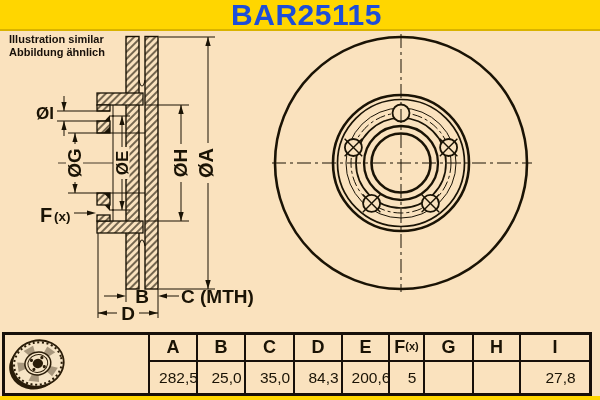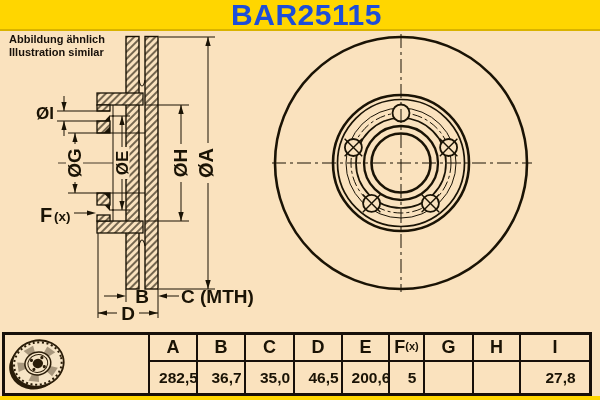--- a/index.html
+++ b/index.html
@@ -32,36 +32,36 @@
   }
   .img-cell{width:143px;display:flex;align-items:center;}
   .col{display:flex;flex-direction:column;border-left:2.5px solid #17100a;box-sizing:border-box;}
   .col .th{
     height:27px;border-bottom:2.5px solid #17100a;box-sizing:border-box;
     display:flex;align-items:center;justify-content:center;
     font-size:18px;font-weight:bold;
   }
   .col .td{
     flex:1;display:flex;align-items:center;justify-content:center;
-    font-size:15.5px;font-weight:bold;margin-left:11px;
+    font-size:15.5px;font-weight:normal;margin-left:11px;
   }
   .c-a{width:48px}.c-b{width:48px}.c-c{width:49px}.c-d{width:48px}.c-e{width:47px}
   .c-f{width:35px}.c-g{width:49px}.c-h{width:47px}.c-i{flex:1}
   .fx-sub{font-size:11px;font-weight:bold;margin-top:-4px;}
 </style>
 </head>
 <body>
 
 <div class="band">
   <div class="title">BAR25115</div>
 </div>
 
 <div class="note">
+  <div>Illustration similar</div>
   <div>Abbildung ähnlich</div>
-  <div>Illustration similar</div>
 </div>
 
 <svg class="draw" width="600" height="400" viewBox="0 0 600 400">
   <defs>
     <pattern id="hatch" width="5" height="5" patternUnits="userSpaceOnUse" patternTransform="rotate(45)">
       <rect width="5" height="5" fill="#FAE2BE"></rect>
       <line x1="1" y1="0" x2="1" y2="5" stroke="#1a1305" stroke-width="1.2"></line>
     </pattern>
   </defs>
 
@@ -244,29 +244,29 @@
       </g>
     </svg>
   </div>
 
   <div class="col c-a">
     <div class="th">A</div>
     <div class="td">282,5</div>
   </div>
   <div class="col c-b">
     <div class="th">B</div>
-    <div class="td">36,7</div>
+    <div class="td">25,0</div>
   </div>
   <div class="col c-c">
     <div class="th">C</div>
     <div class="td">35,0</div>
   </div>
   <div class="col c-d">
     <div class="th">D</div>
-    <div class="td">46,5</div>
+    <div class="td">84,3</div>
   </div>
   <div class="col c-e">
     <div class="th">E</div>
     <div class="td">200,6</div>
   </div>
   <div class="col c-f">
     <div class="th">
         <span>F</span>
         <span class="fx-sub">(x)</span>
       </div>

